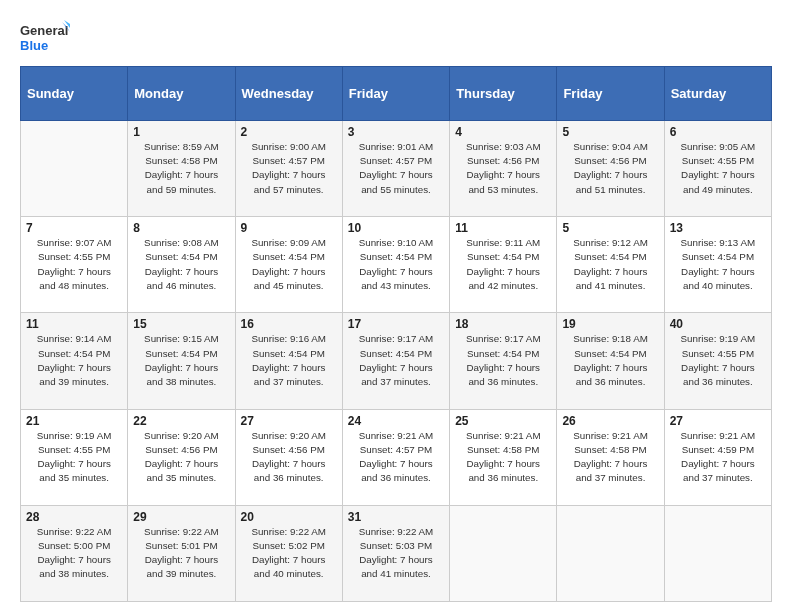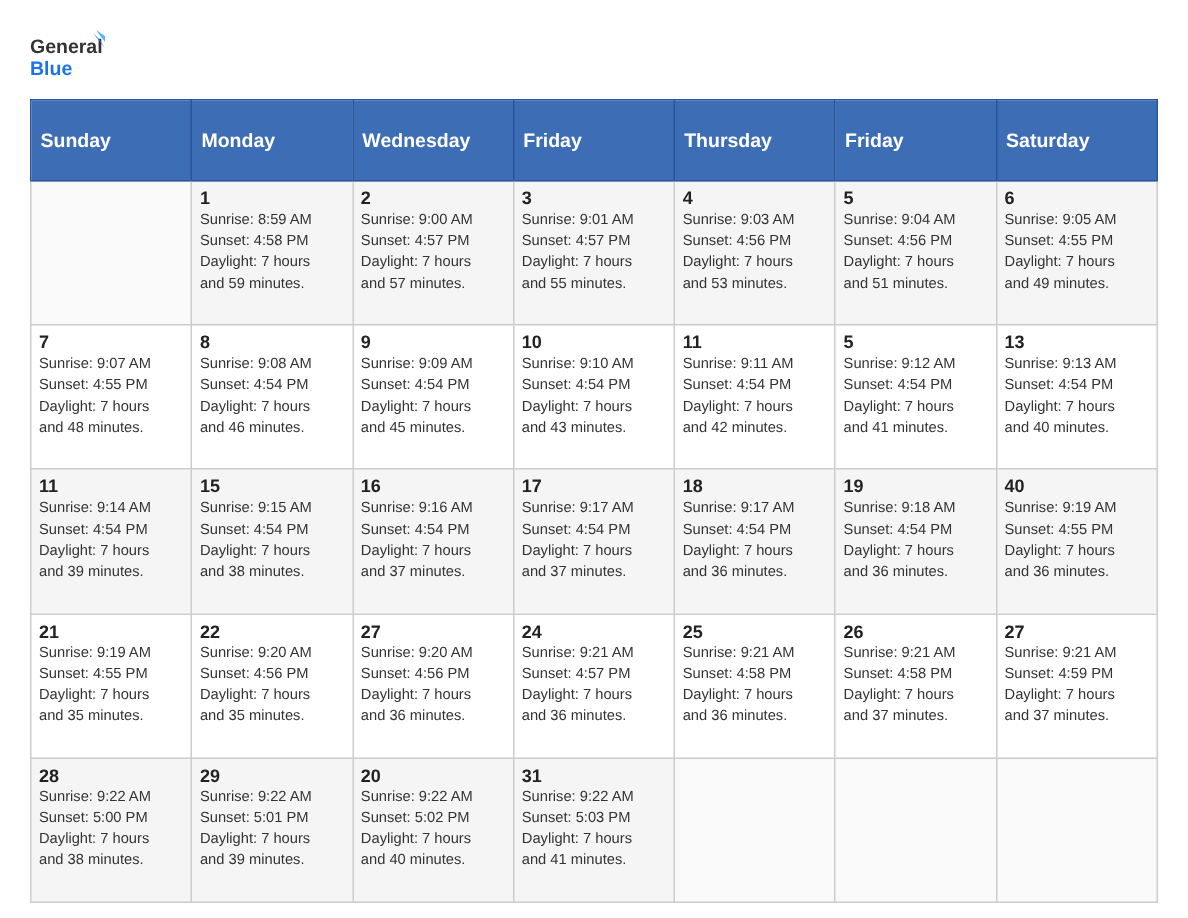--- a/index.html
+++ b/index.html
@@ -74,20 +74,21 @@
       font-weight: bold;
       font-size: 12px;
       color: #222;
       display: block;
       margin-bottom: 1px;
     }
     .day-info {
       font-size: 9.8px;
       color: #333;
       line-height: 1.45;
+      text-align: center;
     }
     .empty-cell {
       background: #f9f9f9 !important;
     }
   </style>
 </head>
 <body>
 
 <div class="page">
   <div class="header">

